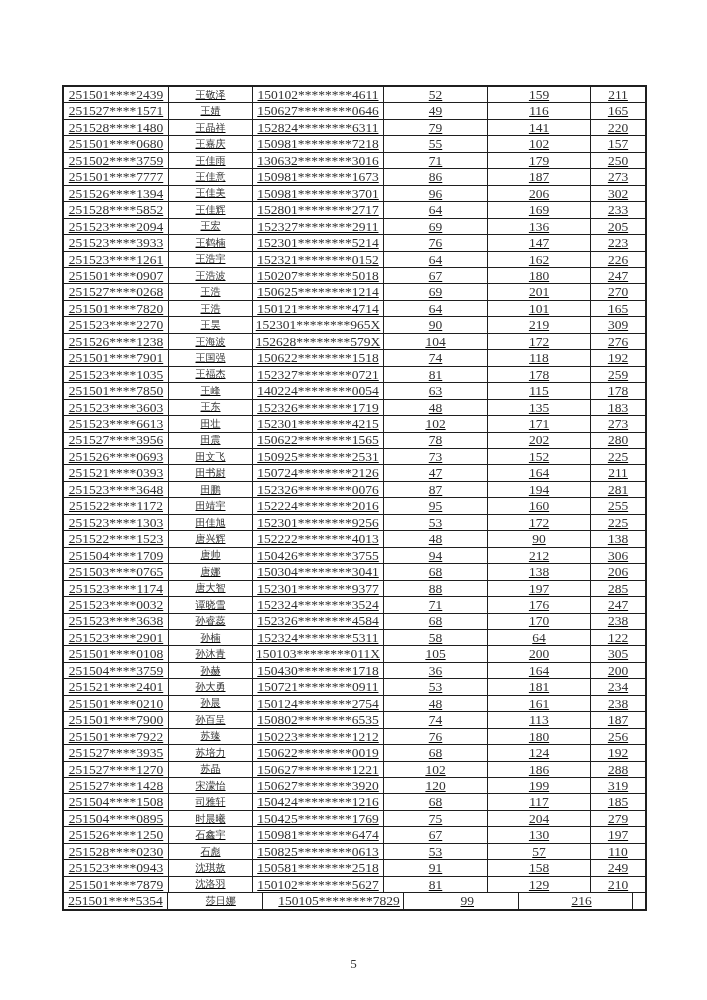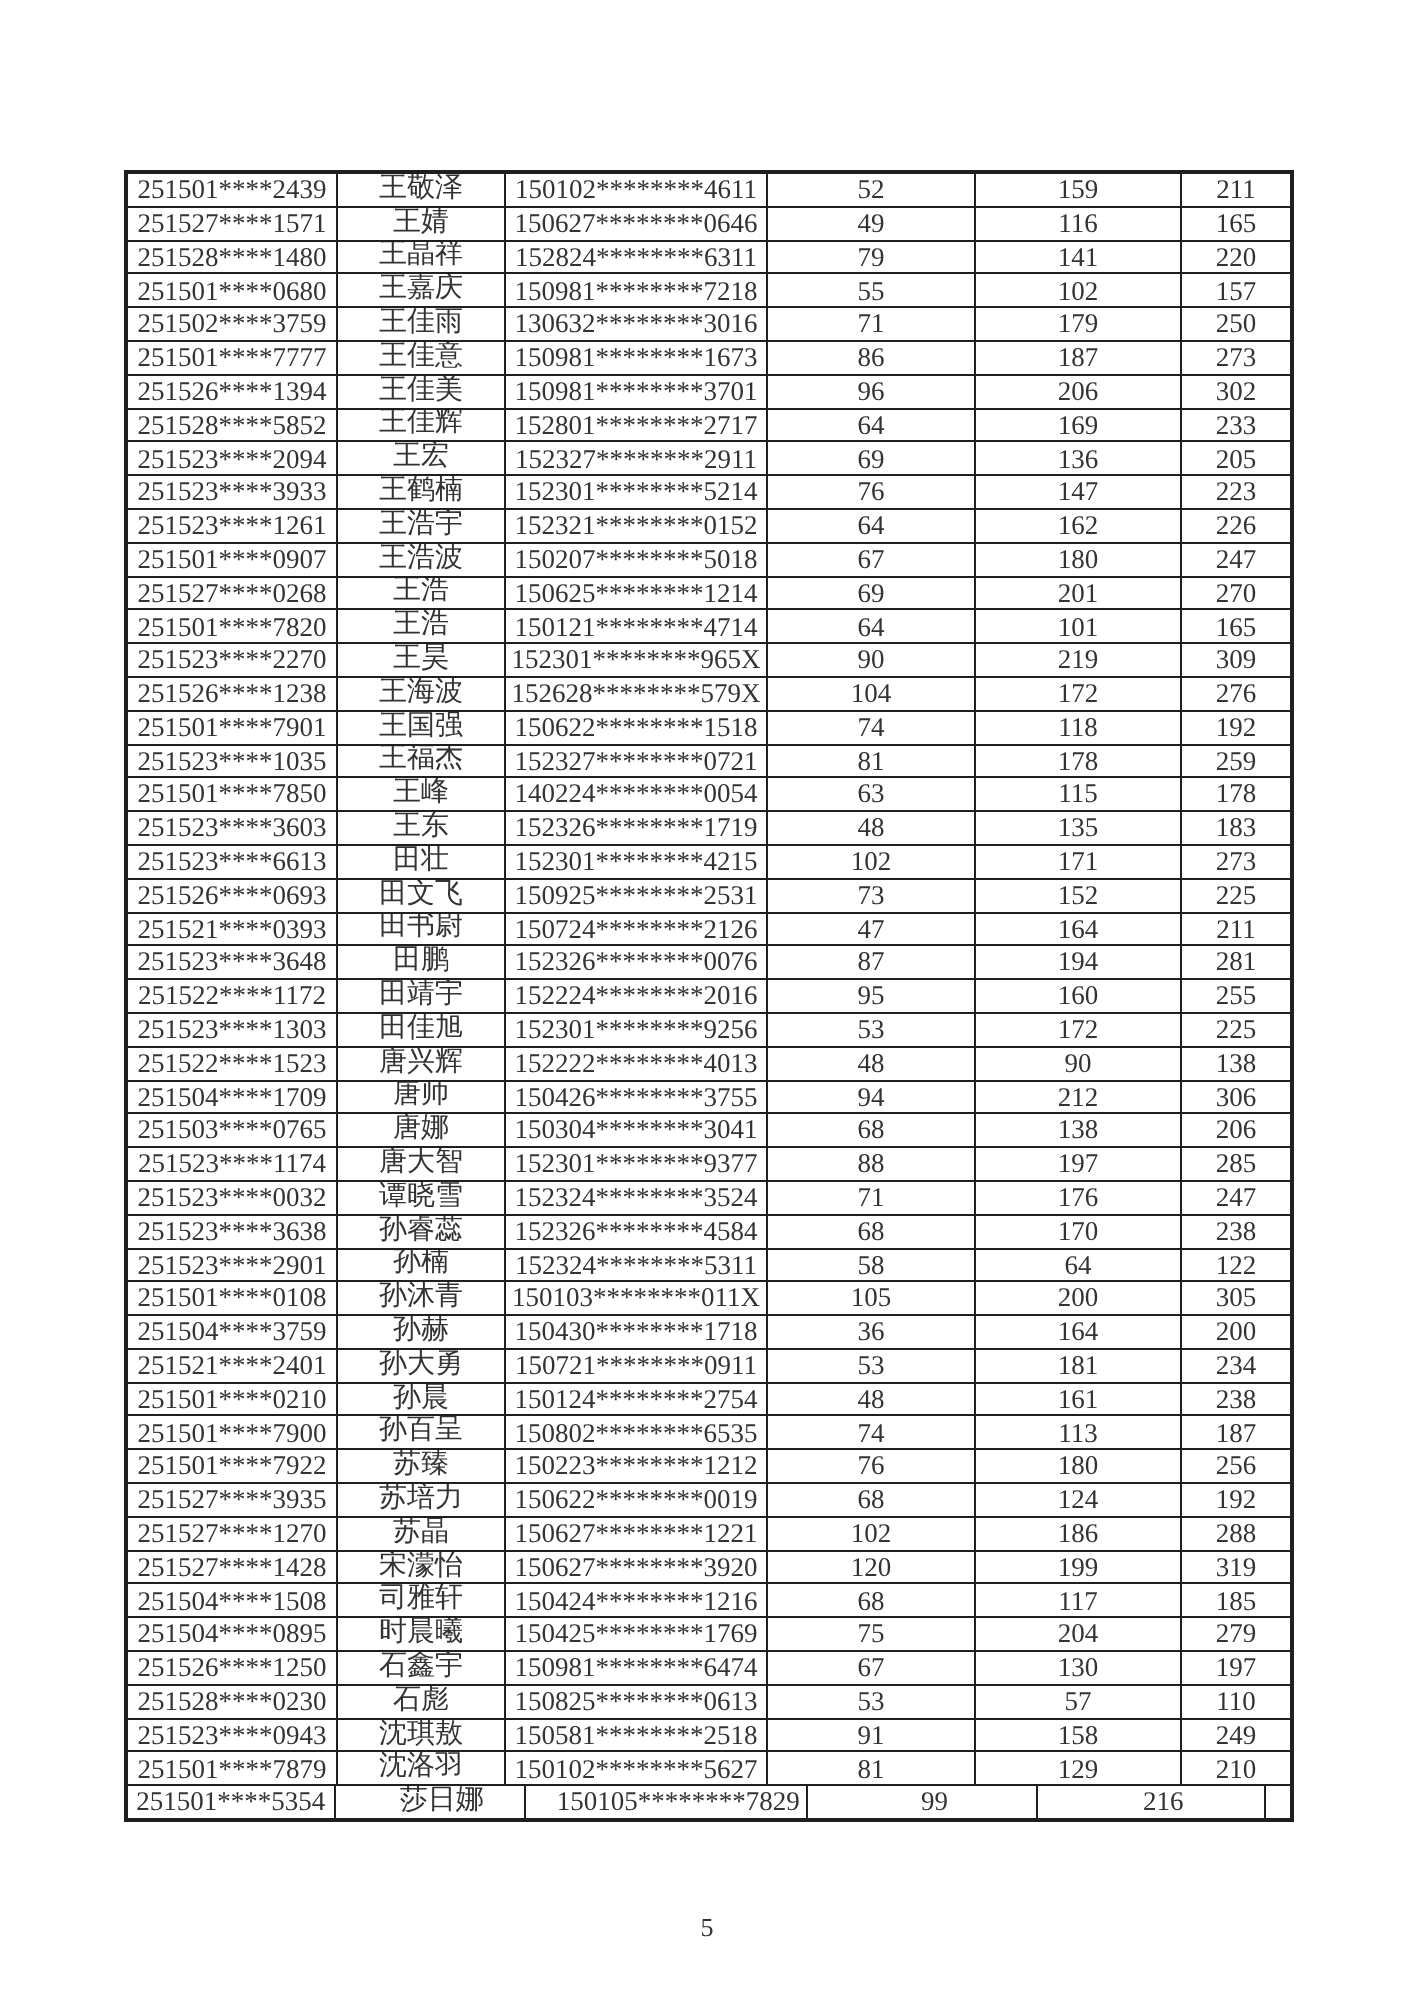--- a/index.html
+++ b/index.html
@@ -30,20 +30,21 @@
     box-sizing: border-box;
     display: flex;
     flex-direction: column;
     background: #ffffff;
   }
   .row {
     flex: 1 1 0;
     display: flex;
     border-bottom: 1px solid #1f1f1f;
     min-height: 0;
+    text-decoration: underline;
   }
   .row:last-child {
     border-bottom: none;
     gap: 12px;
   }
   .cell {
     border-right: 1px solid #1f1f1f;
     box-sizing: border-box;
     display: flex;
     align-items: center;
@@ -51,21 +52,21 @@
     color: #333333;
     font-size: 13.5px;
     line-height: 1;
     white-space: nowrap;
     overflow: hidden;
   }
   .cell:last-child {
     border-right: none;
   }
   .c0 { width: 105px; }
-  .c1 { width: 84px; font-size: 14px; }
+  .c1 { width: 84px; font-size: 10px; }
   .c2 { width: 131px; }
   .c3 { width: 104px; }
   .c4 { width: 103px; }
   .c5 { flex: 1 1 0; }
   .page-number {
     position: absolute;
     left: 0;
     top: 956px;
     width: 707px;
     text-align: center;
@@ -240,20 +241,28 @@
       </div>
       <div class="row">
         <div class="cell c0">251523****6613</div>
         <div class="cell c1">田壮</div>
         <div class="cell c2">152301********4215</div>
         <div class="cell c3">102</div>
         <div class="cell c4">171</div>
         <div class="cell c5">273</div>
       </div>
       <div class="row">
+        <div class="cell c0">251527****3956</div>
+        <div class="cell c1">田震</div>
+        <div class="cell c2">150622********1565</div>
+        <div class="cell c3">78</div>
+        <div class="cell c4">202</div>
+        <div class="cell c5">280</div>
+      </div>
+      <div class="row">
         <div class="cell c0">251526****0693</div>
         <div class="cell c1">田文飞</div>
         <div class="cell c2">150925********2531</div>
         <div class="cell c3">73</div>
         <div class="cell c4">152</div>
         <div class="cell c5">225</div>
       </div>
       <div class="row">
         <div class="cell c0">251521****0393</div>
         <div class="cell c1">田书尉</div>

